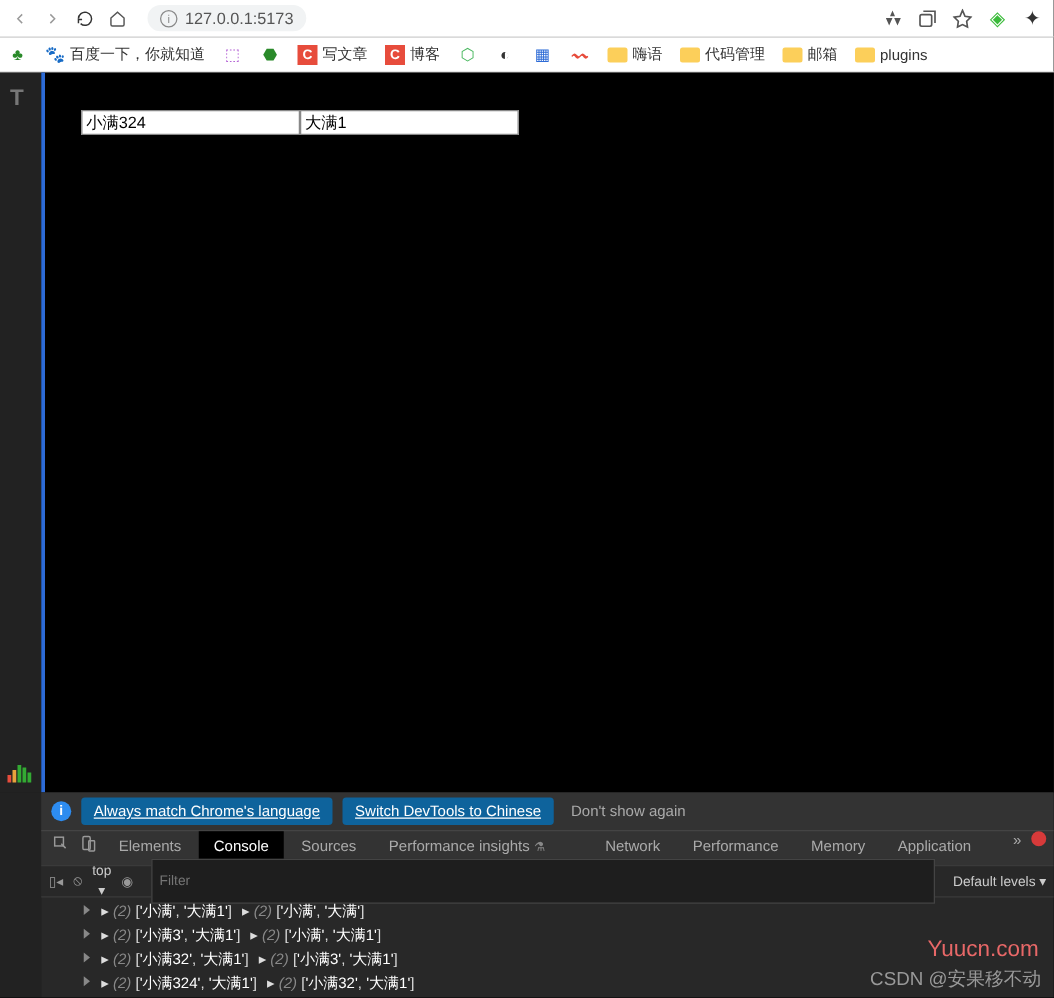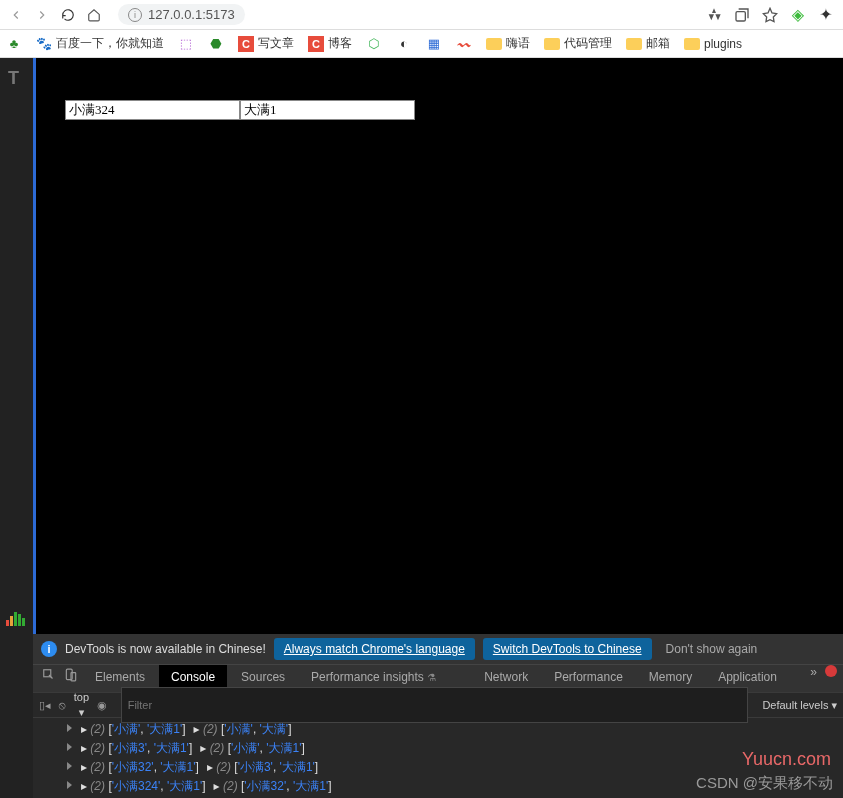--- a/index.html
+++ b/index.html
@@ -18,21 +18,21 @@
 .bm-icon { width:16px; height:16px; display:flex; align-items:center; justify-content:center; font-size:13px; }
 .folder-icon { width:16px; height:12px; background:#fccf5a; border-radius:2px; position:relative; }
 
 .viewport-wrap { display:flex; height:576px; }
 .left-strip { width:33px; background:#222; position:relative; }
 .left-strip .t-shape { position:absolute; top:10px; left:8px; color:#777; font-weight:bold; font-size:18px; }
 .left-strip .vbars { position:absolute; bottom:8px; left:6px; display:flex; gap:1px; align-items:flex-end; }
 .left-strip .vbars span { width:3px; background:#3a3; }
 
 .page-area { flex:1; border-left:3px solid #2d6bd6; background:#000; position:relative; }
-.inputs-row { position:absolute; top:42px; left:29px; display:flex;font-family:Liberation Serif, serif; }
+.inputs-row { position:absolute; top:30px; left:29px; display:flex; }
 .txt-input { background:#fff; border:1px solid #888; font-size:13px; padding:1px 3px; width:175px; height:20px; font-family:inherit; }
 
 .devtools { position:absolute; left:33px; right:0; top:634px; bottom:0; background:#282828; color:#ccc; font-size:12px; }
 .dt-banner { height:30px; background:#333; display:flex; align-items:center; padding:0 8px; gap:8px; }
 .info-blue { width:16px; height:16px; border-radius:50%; background:#2d8cf0; color:#fff; display:flex; align-items:center; justify-content:center; font-size:11px; font-weight:bold; }
 .banner-txt { color:#ddd; }
 .banner-btn { background:#0e639c; color:#fff; padding:4px 10px; border-radius:3px; cursor:pointer; border:none; font-size:12px;text-decoration:underline; }
 .banner-link { color:#aaa; margin-left:6px; cursor:pointer; }
 
 .dt-tabs { height:28px; background:#333; display:flex; align-items:flex-start; border-top:1px solid #444; padding:0 6px; gap:2px; }
@@ -49,21 +49,21 @@
 .ctx-sel { color:#ccc; font-size:11px; cursor:pointer; display:flex; align-items:center; gap:3px;flex-direction:column; }
 .filter-input { flex:1; background:#1e1e1e; border:1px solid #444; color:#ccc; padding:2px 6px; font-size:11px; margin:0 6px; height:36px; }
 .lvl-sel { color:#ccc; font-size:11px; cursor:pointer; }
 
 .console-out { padding:2px 0; font-family:Consolas,monospace; font-size:12px; overflow:hidden; }
 .log-line { padding:1px 8px 1px 48px; position:relative; color:#ddd; white-space:nowrap; }
 .log-line::before { content:""; position:absolute; left:34px; top:4px; width:0; height:0; border-left:5px solid #888; border-top:4px solid transparent; border-bottom:4px solid transparent; }
 .pair { display:inline-block; margin-right:8px; }
 .cnt { color:#888; font-style:italic; }
 .brkt { color:#ddd; }
-.str { color:#3b82f6; }
+.str { color:#ffffff; }
 
 .watermark { position:absolute; right:12px; bottom:28px; color:#e86868; font-size:18px; pointer-events:none; }
 .watermark2 { position:absolute; right:10px; bottom:5px; color:#999; font-size:15px; pointer-events:none; }
 
 .left-devstrip { position:absolute; left:0; top:634px; width:33px; bottom:0; background:#222; }
 </style>
 </head>
 <body>
 
 <div class="browser-toolbar">
@@ -182,21 +182,20 @@
       <input class="txt-input" value="大满1" style="">
     </div>
   </div>
 </div>
 
 <div class="left-devstrip"></div>
 
 <div class="devtools">
   <div class="dt-banner">
     <span class="info-blue">i</span>
-    <span class="banner-txt">DevTools is now available in Chinese!</span>
     <button class="banner-btn">Always match Chrome's language</button>
     <button class="banner-btn">Switch DevTools to Chinese</button>
     <span class="banner-link">Don't show again</span>
   </div>
   <div class="dt-tabs">
     <div class="dt-tool-ic">
         <svg width="14" height="14" viewBox="0 0 24 24" fill="none" stroke="#999" stroke-width="2">
           <rect x="3" y="3" width="12" height="12"></rect>
           <path d="M12 12l6 6"></path>
         </svg>

